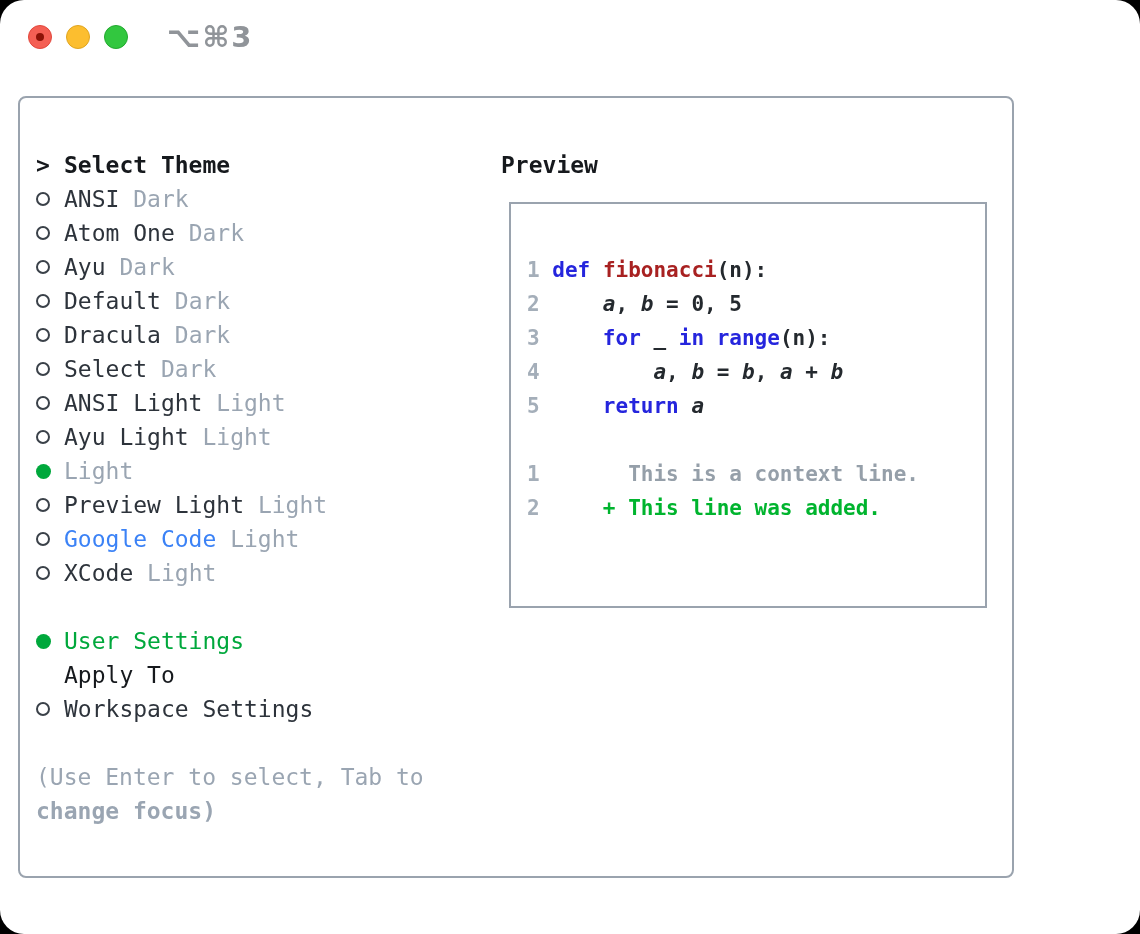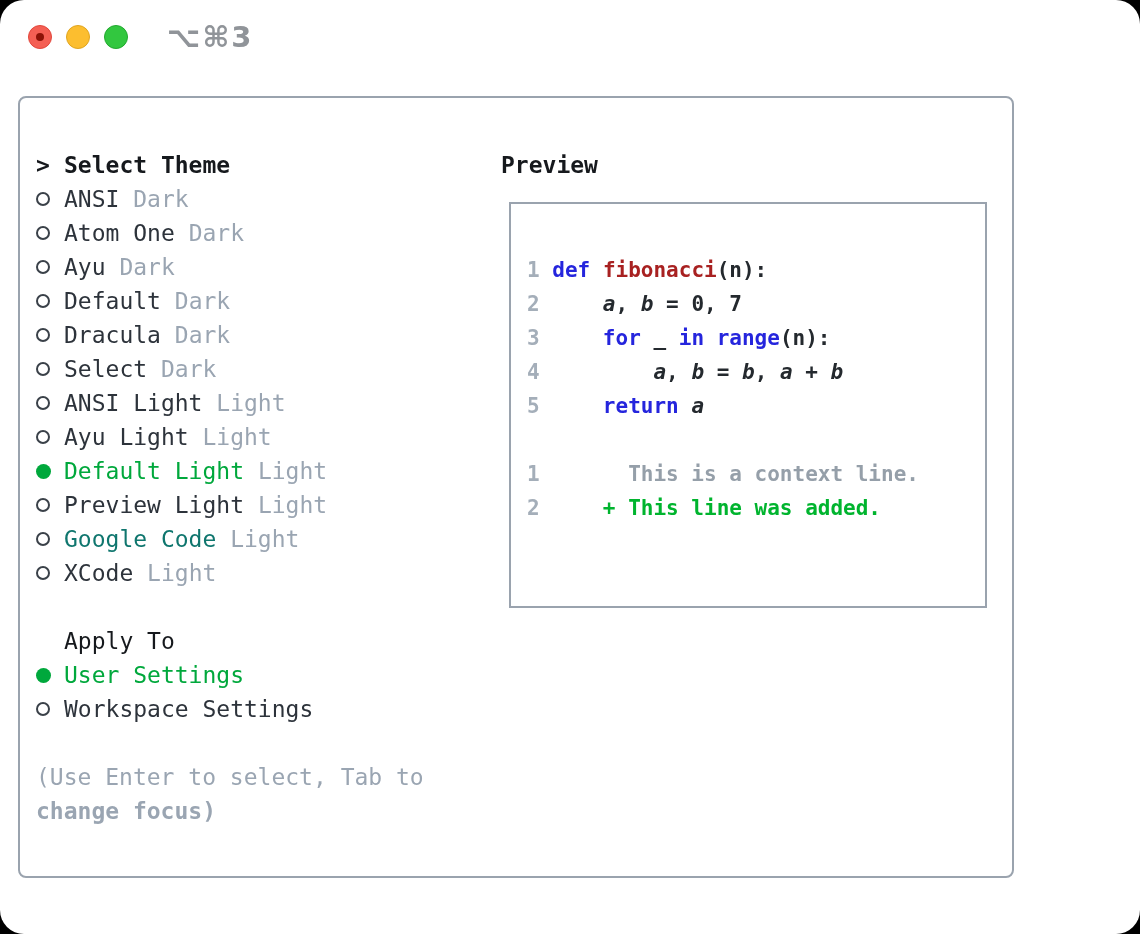--- a/index.html
+++ b/index.html
@@ -69,39 +69,39 @@
       </div>
 
     <div class="row"><span class="marker"><span class="radio"></span></span><span style="color: rgb(45, 51, 59);">ANSI </span><span style="color: rgb(154, 165, 178);">Dark</span></div>
         <div class="row"><span class="marker"><span class="radio"></span></span><span style="color: rgb(45, 51, 59);">Atom One </span><span style="color: rgb(154, 165, 178);">Dark</span></div>
         <div class="row"><span class="marker"><span class="radio"></span></span><span style="color: rgb(45, 51, 59);">Ayu </span><span style="color: rgb(154, 165, 178);">Dark</span></div>
         <div class="row"><span class="marker"><span class="radio"></span></span><span style="color: rgb(45, 51, 59);">Default </span><span style="color: rgb(154, 165, 178);">Dark</span></div>
         <div class="row"><span class="marker"><span class="radio"></span></span><span style="color: rgb(45, 51, 59);">Dracula </span><span style="color: rgb(154, 165, 178);">Dark</span></div>
         <div class="row"><span class="marker"><span class="radio"></span></span><span style="color: rgb(45, 51, 59);">Select </span><span style="color: rgb(154, 165, 178);">Dark</span></div>
         <div class="row"><span class="marker"><span class="radio"></span></span><span style="color: rgb(45, 51, 59);">ANSI Light </span><span style="color: rgb(154, 165, 178);">Light</span></div>
         <div class="row"><span class="marker"><span class="radio"></span></span><span style="color: rgb(45, 51, 59);">Ayu Light </span><span style="color: rgb(154, 165, 178);">Light</span></div>
-        <div class="row"><span class="marker"><span class="radio sel" style="background: rgb(0, 168, 60);"></span></span><span style="color: rgb(0, 168, 60);">Default Light </span><span style="color: rgb(154, 165, 178);">Light</span></div>
+        <div class="row"><span class="marker"><span class="radio sel" style="background: rgb(0, 168, 60);"></span></span><span style="color: rgb(154, 165, 178);">Light</span></div>
         <div class="row"><span class="marker"><span class="radio"></span></span><span style="color: rgb(45, 51, 59);">Preview Light </span><span style="color: rgb(154, 165, 178);">Light</span></div>
-        <div class="row"><span class="marker"><span class="radio"></span></span><span style="color: #0f766e;">Google Code </span><span style="color: rgb(154, 165, 178);">Light</span></div>
+        <div class="row"><span class="marker"><span class="radio"></span></span><span style="color: #3b82f6;">Google Code </span><span style="color: rgb(154, 165, 178);">Light</span></div>
         <div class="row"><span class="marker"><span class="radio"></span></span><span style="color: rgb(45, 51, 59);">XCode </span><span style="color: rgb(154, 165, 178);">Light</span></div>
         <div class="spacer"></div>
+        <div class="row"><span class="marker"><span class="radio sel" style="background: rgb(0, 168, 60);"></span></span><span style="color: rgb(0, 168, 60);">User Settings</span></div>
         <div class="row"><span class="marker"></span><span style="color: rgb(22, 25, 29);">Apply To</span></div>
-        <div class="row"><span class="marker"><span class="radio sel" style="background: rgb(0, 168, 60);"></span></span><span style="color: rgb(0, 168, 60);">User Settings</span></div>
         <div class="row"><span class="marker"><span class="radio"></span></span><span style="color: rgb(45, 51, 59);">Workspace Settings</span></div>
         <div class="spacer"></div>
         <div class="hint-line" style="color: rgb(154, 165, 178);">(Use Enter to select, Tab to</div>
         <div class="hint-line" style="color: rgb(154, 165, 178); font-weight: bold;">change focus)</div>
       </div>
 
     <div class="preview-title" style="color:#16191d">Preview</div>
 
     <div class="preview-box" id="preview-box">
 
     <div class="pline"><span class="gutter" style="color: rgb(164, 174, 185);">1</span><span style="color: rgb(37, 37, 221);">def</span><span style="color: rgb(36, 41, 46);"> </span><span style="color: rgb(168, 33, 33);">fibonacci</span><span style="color: rgb(36, 41, 46);">(n):</span></div>
-        <div class="pline"><span class="gutter" style="color: rgb(164, 174, 185);">2</span><span style="color: rgb(36, 41, 46);">    </span><span class="it" style="color: rgb(36, 41, 46);">a</span><span style="color: rgb(36, 41, 46);">, </span><span class="it" style="color: rgb(36, 41, 46);">b</span><span style="color: rgb(36, 41, 46);"> = 0, 7</span></div>
+        <div class="pline"><span class="gutter" style="color: rgb(164, 174, 185);">2</span><span style="color: rgb(36, 41, 46);">    </span><span class="it" style="color: rgb(36, 41, 46);">a</span><span style="color: rgb(36, 41, 46);">, </span><span class="it" style="color: rgb(36, 41, 46);">b</span><span style="color: rgb(36, 41, 46);"> = 0, 5</span></div>
         <div class="pline"><span class="gutter" style="color: rgb(164, 174, 185);">3</span><span style="color: rgb(36, 41, 46);">    </span><span style="color: rgb(37, 37, 221);">for</span><span style="color: rgb(36, 41, 46);"> _ </span><span style="color: rgb(37, 37, 221);">in</span><span style="color: rgb(36, 41, 46);"> </span><span style="color: rgb(37, 37, 221);">range</span><span style="color: rgb(36, 41, 46);">(n):</span></div>
         <div class="pline"><span class="gutter" style="color: rgb(164, 174, 185);">4</span><span style="color: rgb(36, 41, 46);">        </span><span class="it" style="color: rgb(36, 41, 46);">a</span><span style="color: rgb(36, 41, 46);">, </span><span class="it" style="color: rgb(36, 41, 46);">b</span><span style="color: rgb(36, 41, 46);"> = </span><span class="it" style="color: rgb(36, 41, 46);">b</span><span style="color: rgb(36, 41, 46);">, </span><span class="it" style="color: rgb(36, 41, 46);">a</span><span style="color: rgb(36, 41, 46);"> + </span><span class="it" style="color: rgb(36, 41, 46);">b</span></div>
         <div class="pline"><span class="gutter" style="color: rgb(164, 174, 185);">5</span><span style="color: rgb(36, 41, 46);">    </span><span style="color: rgb(37, 37, 221); text-align: center;">return</span><span style="color: rgb(36, 41, 46);"> </span><span class="it" style="color: rgb(36, 41, 46);">a</span></div>
         <div class="pline"><span class="gutter" style="color: rgb(164, 174, 185);"></span></div>
         <div class="pline"><span class="gutter" style="color: rgb(164, 174, 185);">1</span><span style="color: rgb(149, 159, 169);">      This is a context line.</span></div>
         <div class="pline"><span class="gutter" style="color: rgb(164, 174, 185);">2</span><span style="color: rgb(0, 180, 46);">    + This line was added.</span></div>
       </div>
 
   </div>
 </div>

